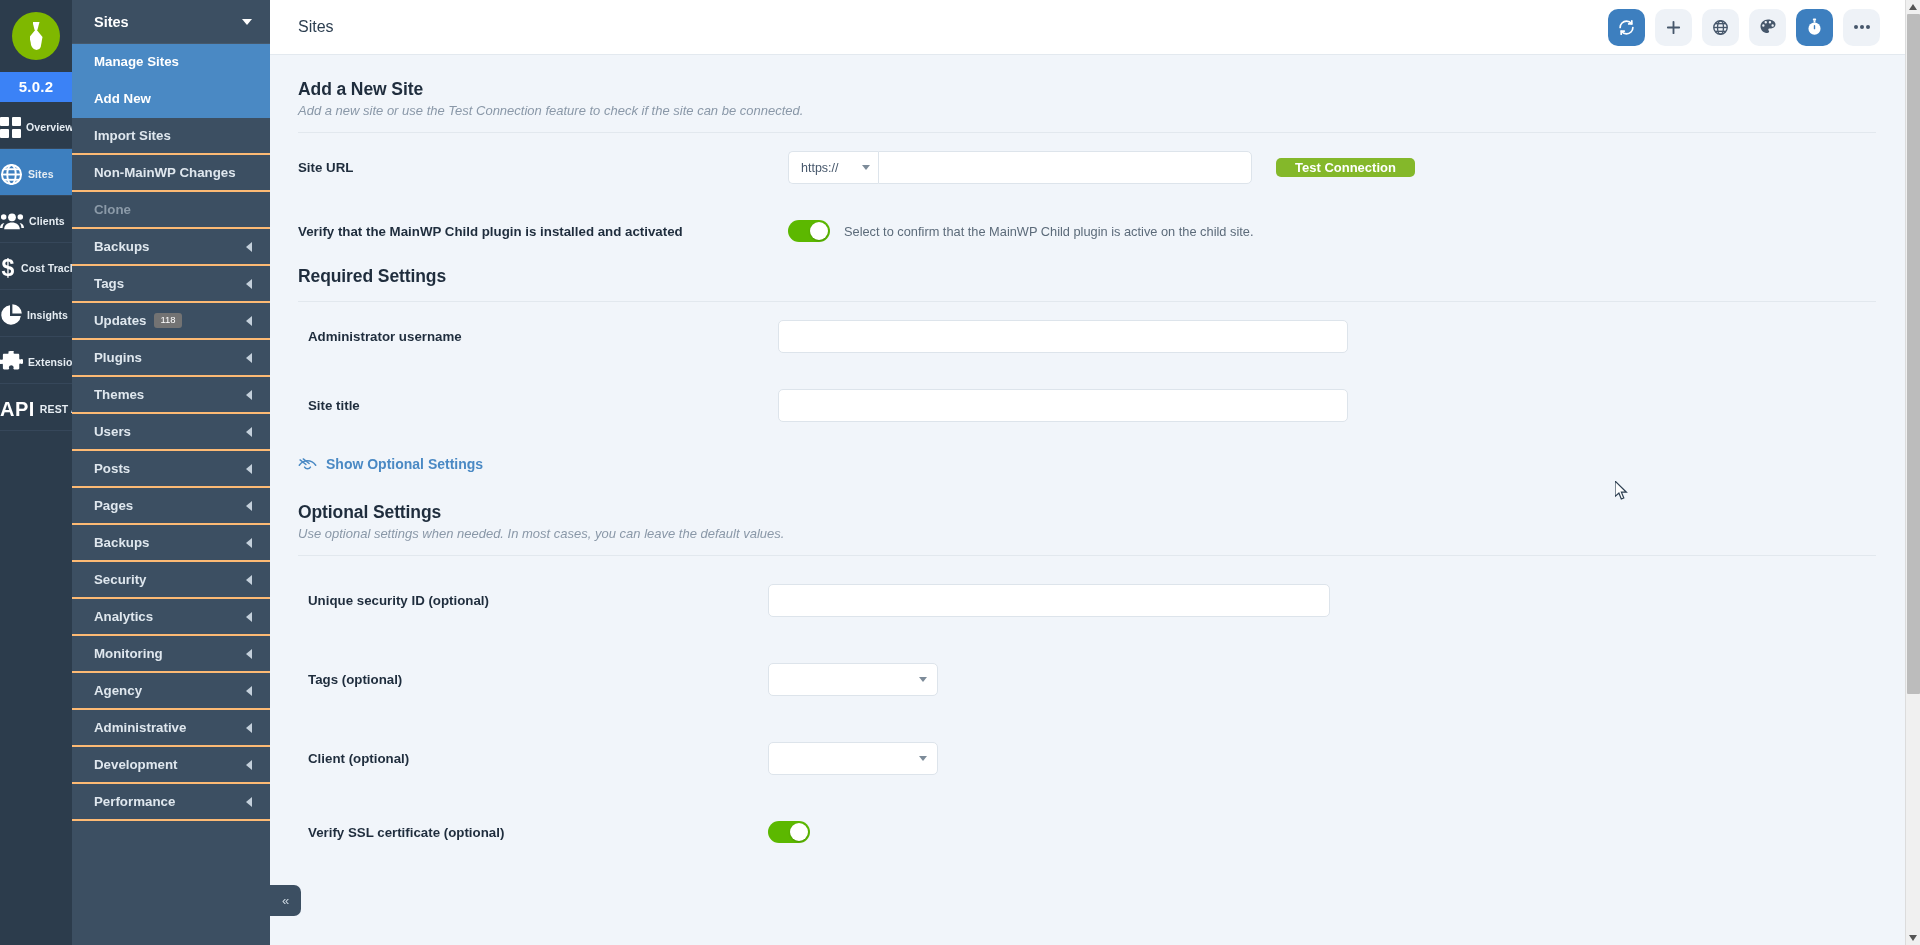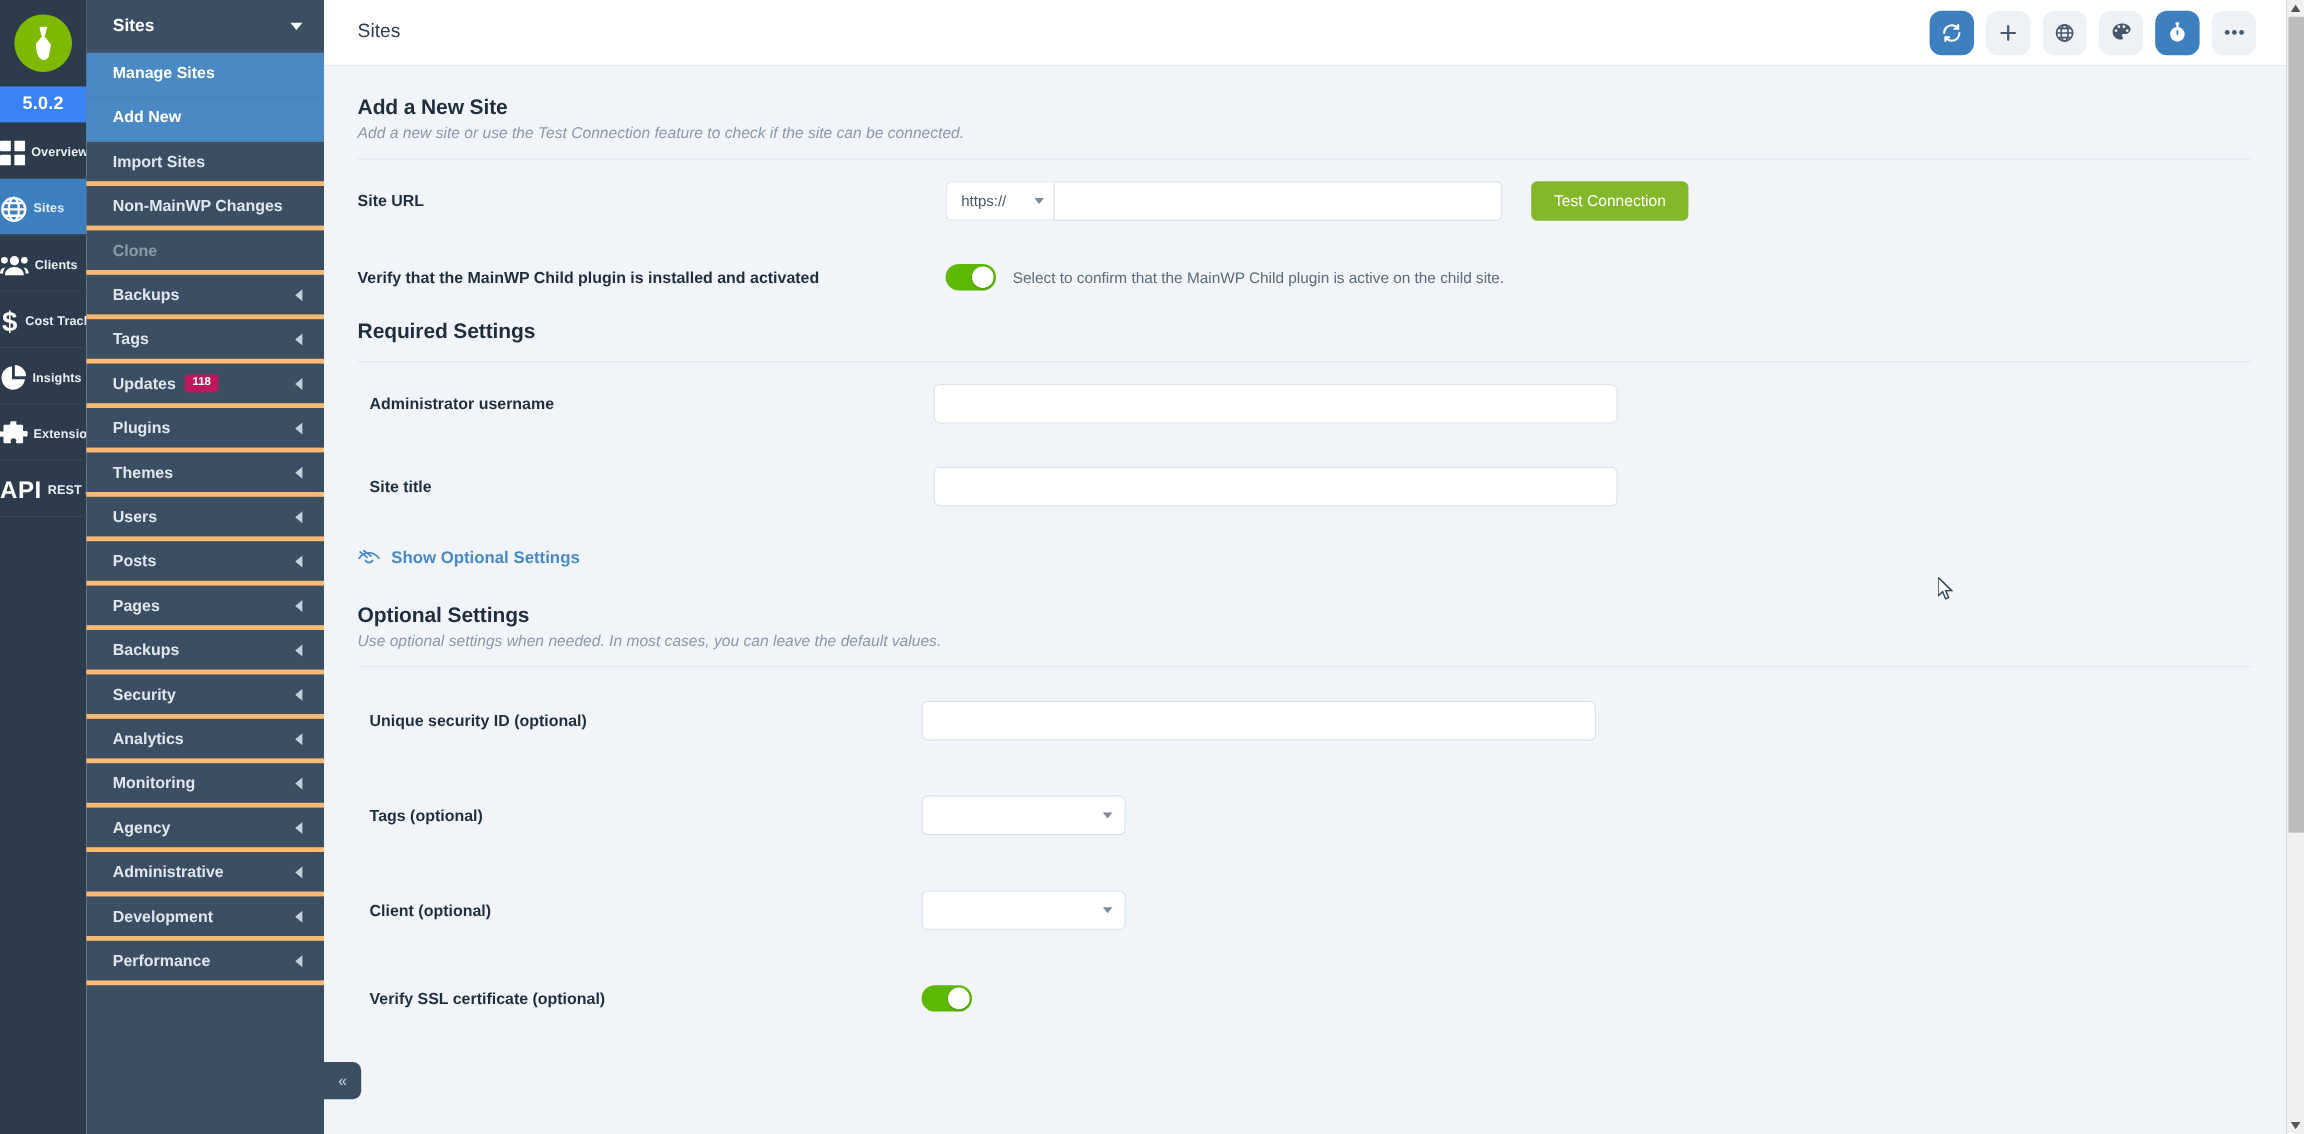--- a/index.html
+++ b/index.html
@@ -74,29 +74,29 @@
     justify-content: space-between;
     padding: 0 18px 0 22px;
     color: #ffffff; font-size: 14.5px; font-weight: bold;
     border-bottom: 1px solid #46596c;
   }
   .nav-item {
     height: 37px; display: flex; align-items: center;
     justify-content: space-between;
     padding: 0 18px 0 22px;
     color: #dfe7ee; font-size: 13.3px; font-weight: bold;
-    border-bottom: 4px solid #fdba74;
+    border-bottom: 2px solid #fdba74;
     cursor: pointer;
   }
   .nav-item.sel { background: #4a89c4; color:#fff; border-bottom-color:#4a89c4;}
   .nav-item.sel + .nav-item.sel { border-top: none; }
   .nav-item.disabled { color: #8b9aa8; cursor: default; }
   .nav-item .label-wrap { display:flex; align-items:center; gap:8px;}
   .nav-badge {
-    background: #be185d; color: #fff; font-size: 9.5px; font-weight: bold;
+    background: #737373; color: #fff; font-size: 9.5px; font-weight: normal;
     border-radius: 3px; padding: 2px 6px 3px; line-height:1;
   }
   .caret-left {
     width: 0; height: 0;
     border-top: 5px solid transparent;
     border-bottom: 5px solid transparent;
     border-right: 6px solid #c4d0db;
   }
   .caret-down-w {
     width: 0; height: 0;
@@ -188,24 +188,24 @@
     border-top: 5px solid #7d8b99;
   }
   .url-input {
     width: 374px; height: 33px;
     border: 1px solid #dde4eb; border-radius: 0 5px 5px 0;
     background: #fff; outline: none; padding: 0 10px;
     font-family: "Liberation Sans", sans-serif; font-size: 13px; color:#2c3e50;
   }
   .btn-green {
     margin-left: 24px;
-    height: 33px; padding: 0 19px;
+    height: 19px; padding: 0 19px;
     background: #84b82a; color: #fff;
     border: none; border-radius: 5px;
-    font-size: 13px; font-weight: normal;
+    font-size: 13px; font-weight: bold;
     font-family: "Liberation Sans", sans-serif;
     cursor: pointer;
     display: flex; align-items: center;
   }
 
   .toggle {
     width: 42px; height: 22px; border-radius: 11px;
     background: #5cb800; position: relative; cursor: pointer;
     flex: 0 0 42px;
   }

